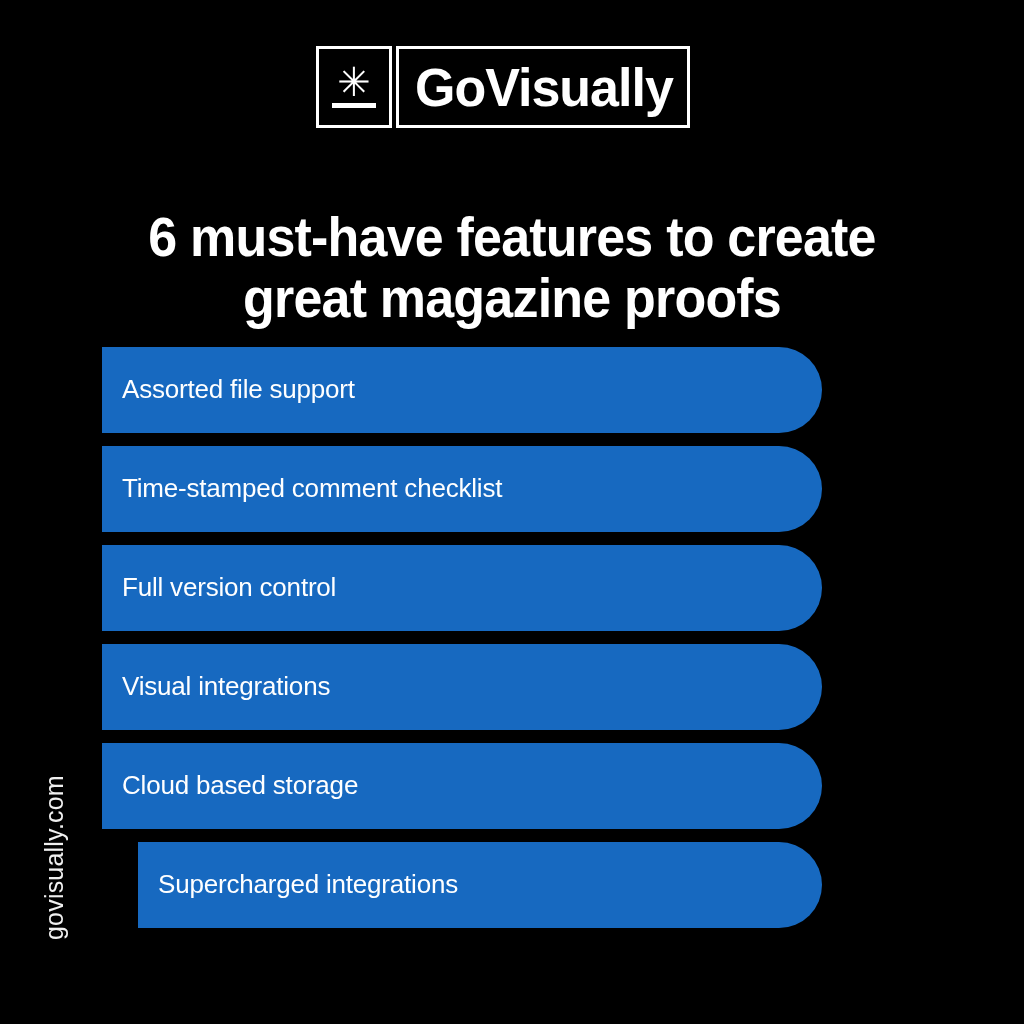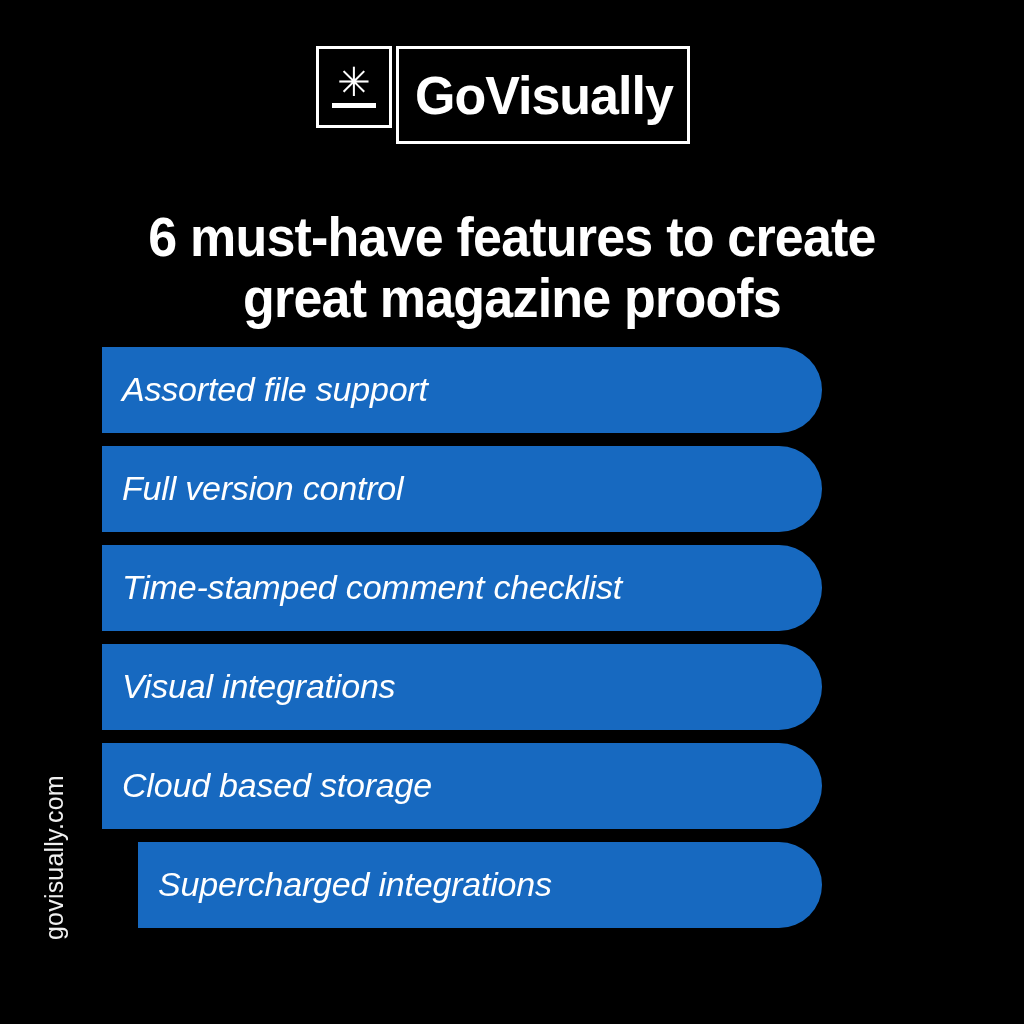--- a/index.html
+++ b/index.html
@@ -50,21 +50,21 @@
     margin-top: 2px;
   }
   .logo-underbar {
     width: 44px;
     height: 5px;
     background: #ffffff;
     margin-top: 7px;
   }
   .logo-name-box {
     box-sizing: border-box;
-    height: 98px;
+    height: 82px;
     border: 3px solid #ffffff;
     background: #000000;
     display: flex;
     align-items: center;
     padding: 0 14px 0 16px;
   }
   .logo-name {
     color: #ffffff;
     font-family: "Liberation Sans", sans-serif;
     font-weight: bold;
@@ -109,27 +109,26 @@
     border-radius: 0 43px 43px 0;
     display: flex;
     align-items: center;
     padding-left: 20px;
   }
   .bar:last-child { margin-bottom: 0; margin-left: 36px; }
   .bar-label {
     color: #ffffff;
     font-family: "Liberation Sans", sans-serif;
     font-weight: normal;
-    font-size: 34px;
+    font-size: 26px;
     line-height: 1;
     letter-spacing: -0.2px;
     white-space: nowrap;
     position: relative;
     top: -1px;
-    font-style: italic;
   }
 
   
   .site-url {
     position: absolute;
     left: 40px;
     top: 741px;
     width: 200px;
     color: #f0f0f0;
     font-family: "Liberation Sans", sans-serif;
@@ -163,24 +162,24 @@
   </div>
 
   <h1 class="headline">6 must-have features to create
 great magazine proofs</h1>
 
   <div class="bars">
     <div class="bar">
       <span class="bar-label">Assorted file support</span>
     </div>
     <div class="bar">
-      <span class="bar-label">Full version control</span>
+      <span class="bar-label">Time-stamped comment checklist</span>
     </div>
     <div class="bar">
-      <span class="bar-label">Time-stamped comment checklist</span>
+      <span class="bar-label">Full version control</span>
     </div>
     <div class="bar">
       <span class="bar-label">Visual integrations</span>
     </div>
     <div class="bar">
       <span class="bar-label">Cloud based storage</span>
     </div>
     <div class="bar">
       <span class="bar-label">Supercharged integrations</span>
     </div>

